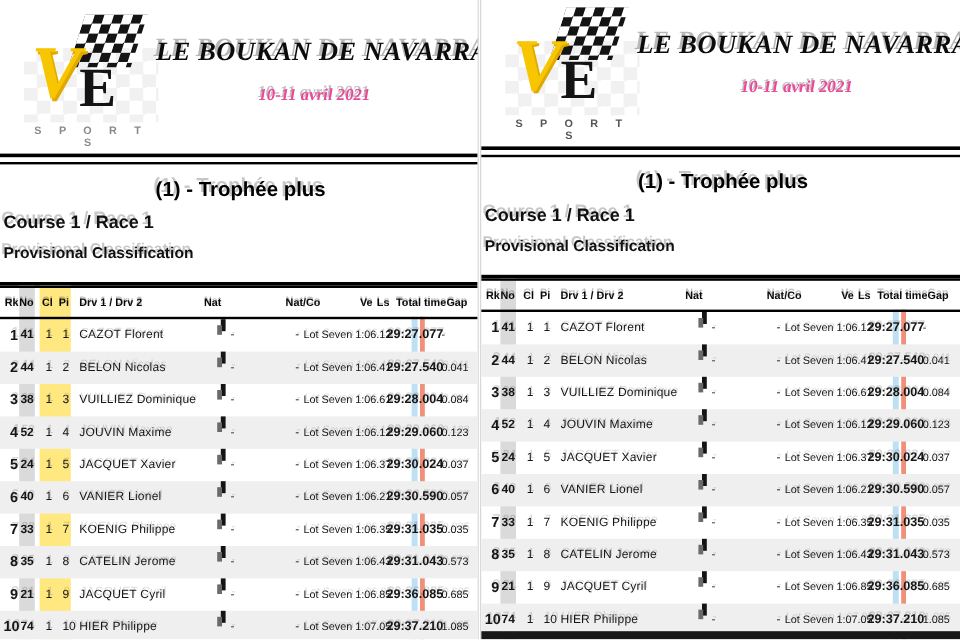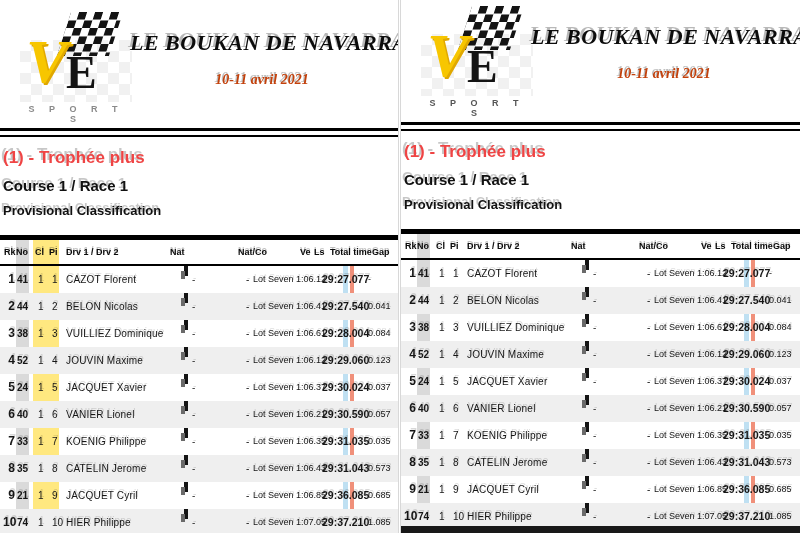--- a/index.html
+++ b/index.html
@@ -24,30 +24,30 @@
      font-style:italic;color:#f7c600;text-shadow:2px 2px 0 #e0a800;}
   .logo .e{position:absolute;left:46px;top:38px;font:900 46px/46px "Liberation Serif",serif;
      color:#141414;letter-spacing:-2px;}
   .logo .sports{position:absolute;left:0;bottom:0;width:112px;text-align:center;
      font:700 9px/10px "Liberation Sans",sans-serif;letter-spacing:6px;color:#8a8a8a;}
   #page-right .logo .sports{color:#555;}
   .titlebox{position:absolute;left:130px;right:4px;top:22px;text-align:center;}
   .ev-title{font:900 22px/26px "Liberation Serif",serif;font-style:italic;letter-spacing:.5px;
      color:#0c0c0c;text-shadow:-2px -3px 0 rgba(0,0,0,.28);white-space:nowrap;}
   .ev-date{margin-top:16px;font:700 14px/16px "Liberation Serif",serif;font-style:italic;
-     color:#c2410c;text-shadow:-1px -2px 0 rgba(0,0,0,.25);}
+     color:#ec4899;text-shadow:-1px -2px 0 rgba(0,0,0,.25);}
 
   .hrules{height:10px;position:relative;}
   .hrules .r1{position:absolute;left:0;right:0;top:0;height:3px;background:#000;}
   .hrules .r2{position:absolute;left:0;right:0;top:7px;height:2px;background:#000;}
 
   
   .section{padding:7px 0 4px 3px;height:84px;}
-  .sec-h1{font:700 17px/22px "Liberation Sans",sans-serif;color:#ef4444;margin:2px 0 7px;
-     text-shadow:-2px -3px 0 rgba(0,0,0,.22);}
+  .sec-h1{font:700 17px/22px "Liberation Sans",sans-serif;color:#000000;margin:2px 0 7px;
+     text-shadow:-2px -3px 0 rgba(0,0,0,.22);text-align:center;}
   .sec-race{font:700 15px/19px "Liberation Sans",sans-serif;margin:0 0 8px;
      text-shadow:-2px -3px 0 rgba(0,0,0,.22);}
   .sec-cls{font:600 13px/16px "Liberation Sans",sans-serif;margin:0;
      text-shadow:-2px -3px 0 rgba(0,0,0,.22);}
   .trule{height:3px;background:#000;margin:2px 0 0;}
 
   
   .table{position:relative;}
   .colband{position:absolute;top:0;bottom:-300px;}
   .band-gray{left:16px;width:13px;background:#dadada;}

